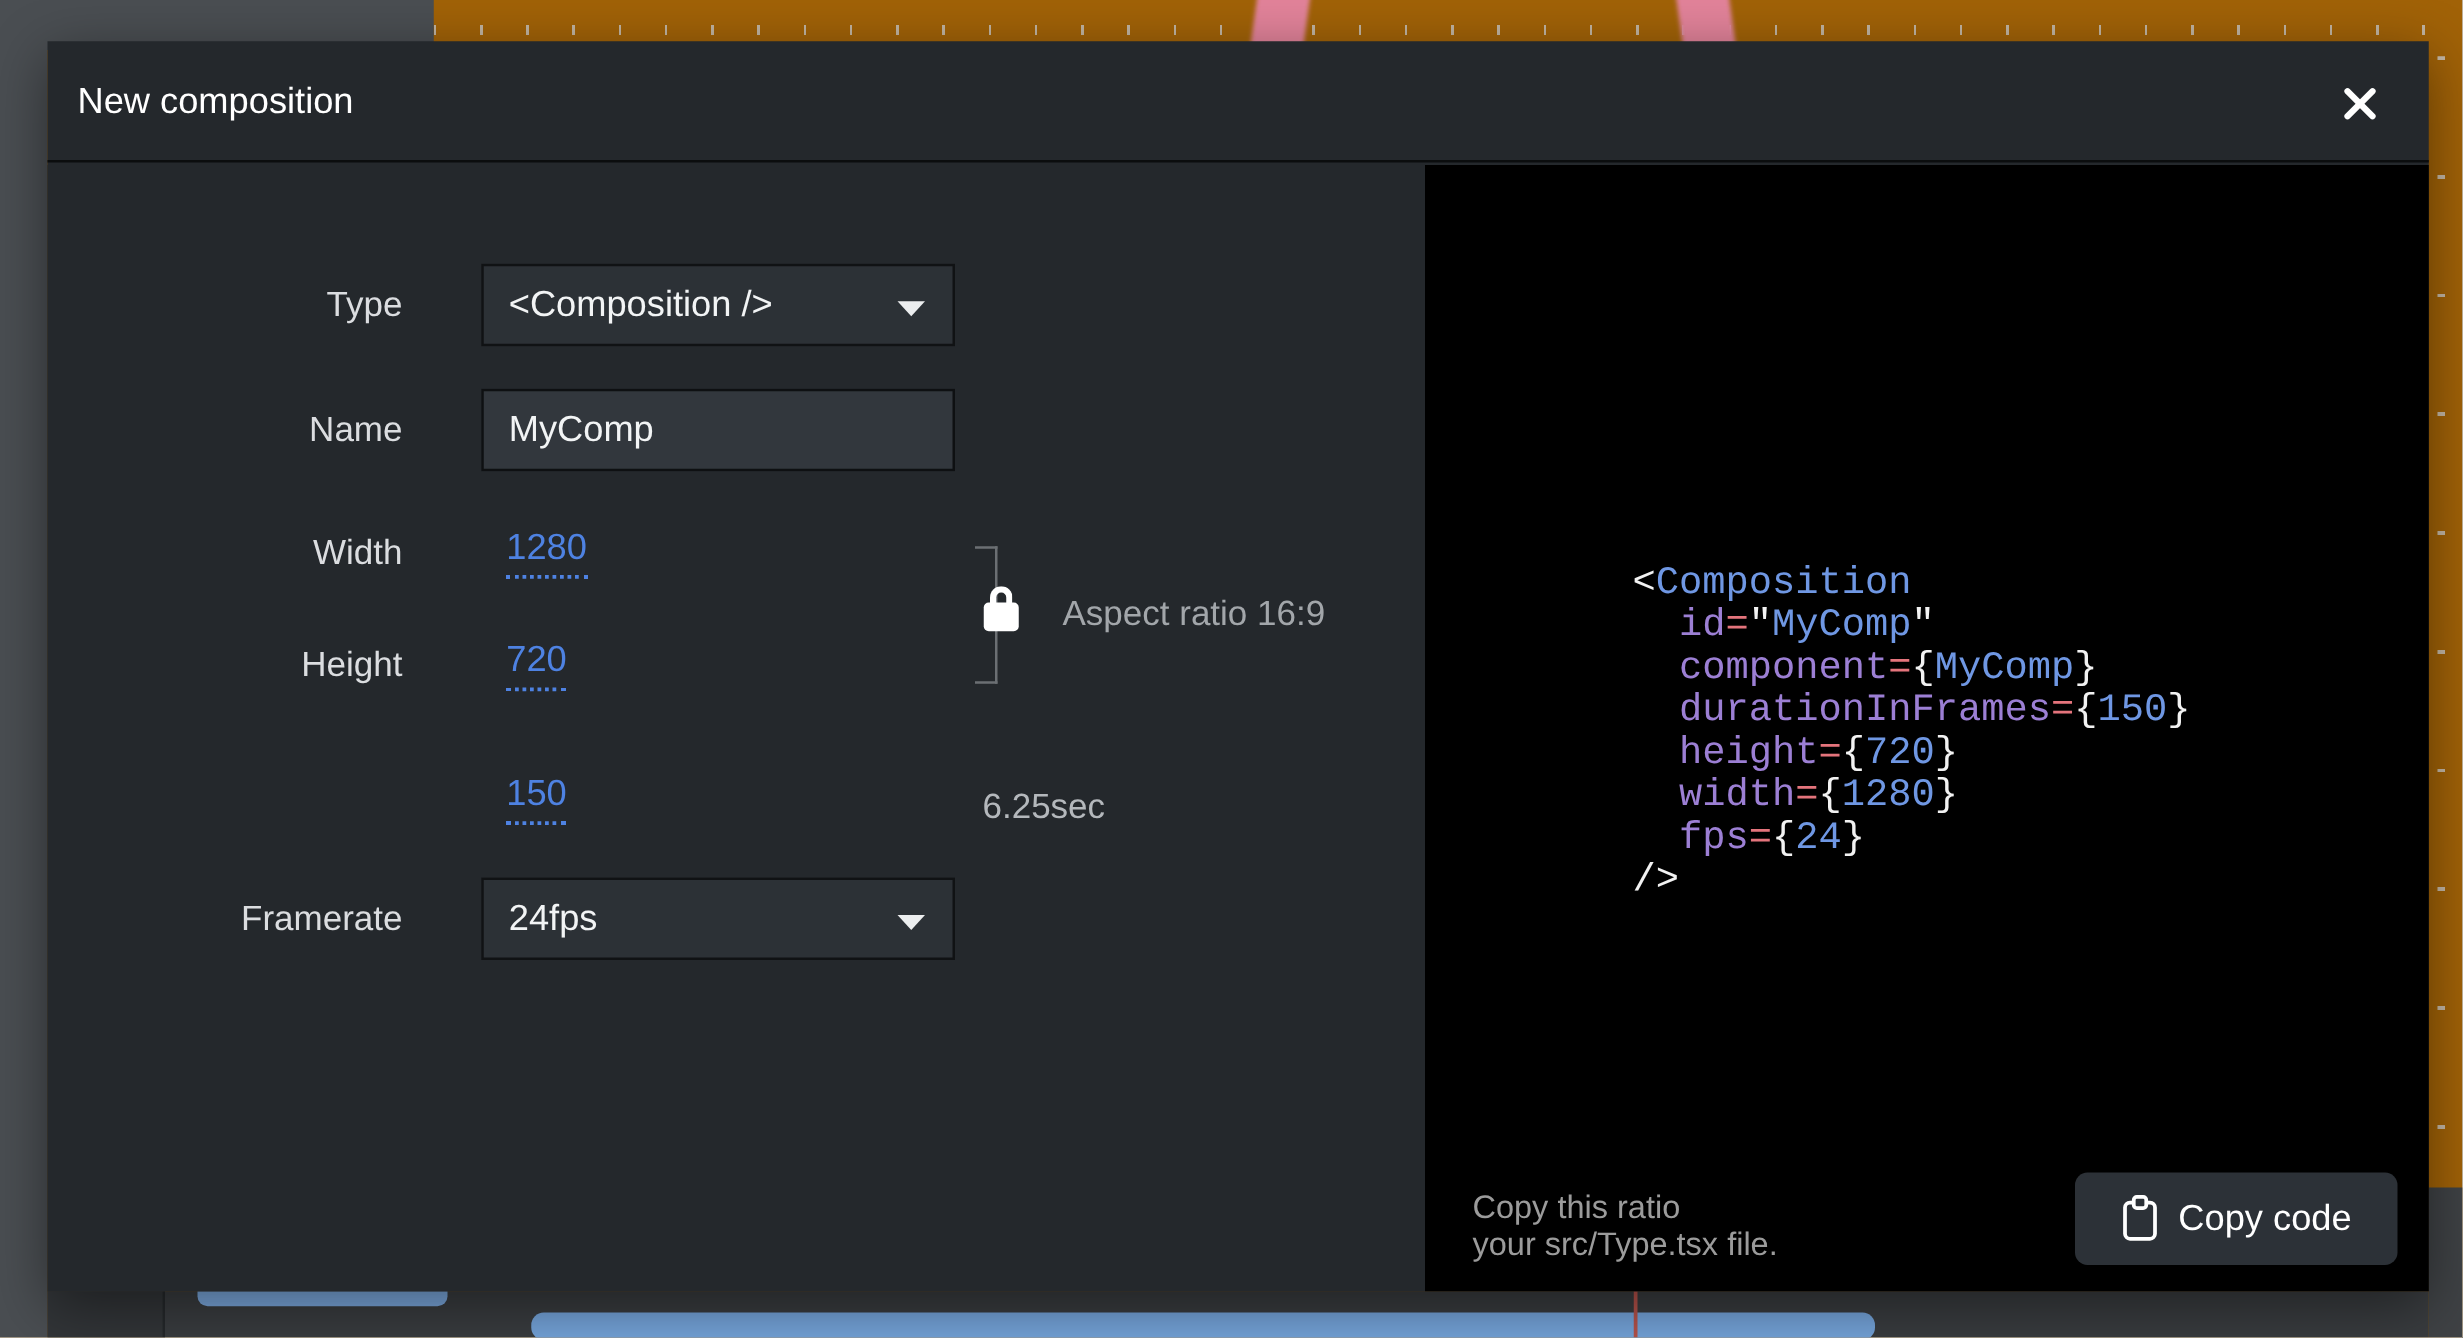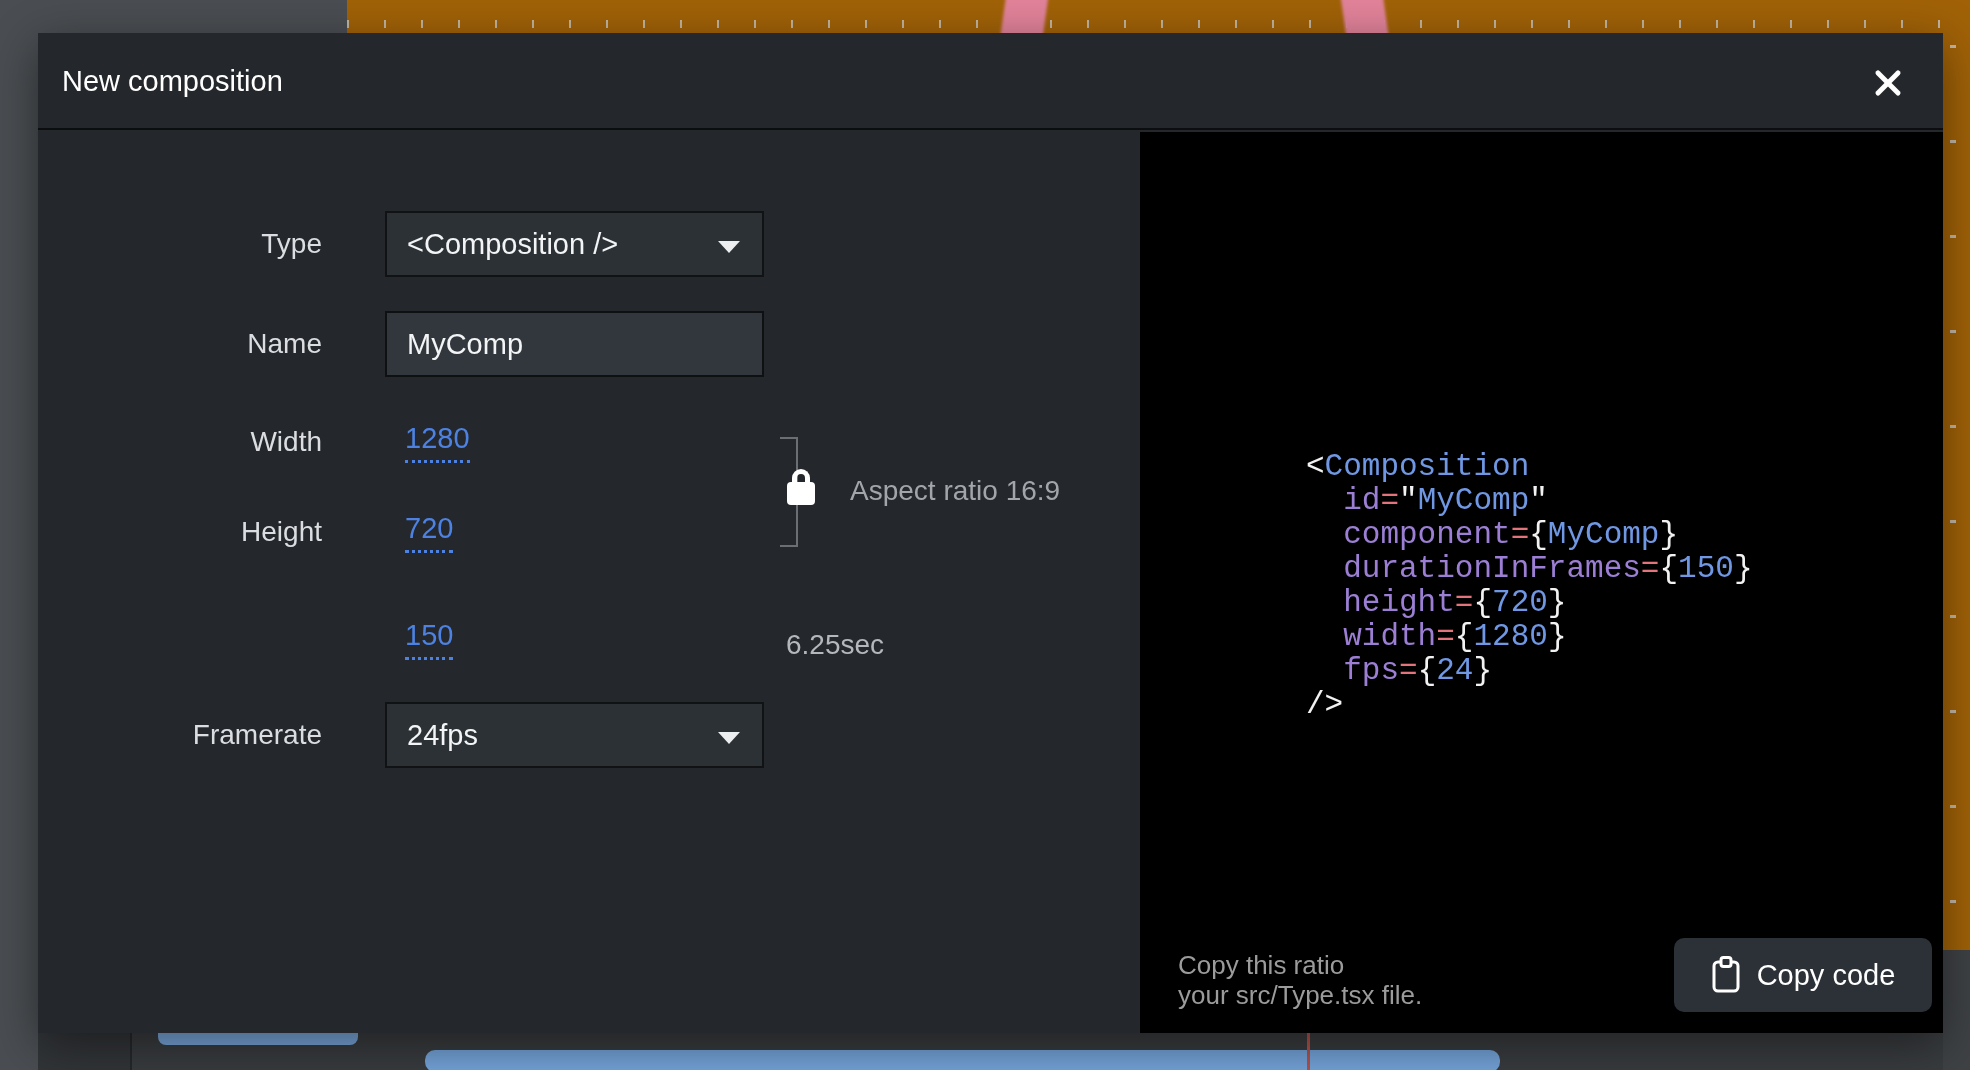--- a/index.html
+++ b/index.html
@@ -78,21 +78,21 @@
                font-size:31px; line-height:34px; white-space:pre; }
   .tok-plain { color:#f2f2f2; }
   .tok-tag   { color:#6f97e3; }
   .tok-attr  { color:#9c7fd4; }
   .tok-op    { color:#e4747c; }
   .tok-val   { color:#6f97e3; }
 
   .copy-hint { position:absolute; left:38px; top:818px; font-size:26px; line-height:30px; color:#9b9b9b; }
   .copy-btn { position:absolute; left:520px; top:806px; width:258px; height:74px;
               background:#2c3137; border-radius:10px; display:flex; align-items:center;
-              justify-content:center; gap:16px; cursor:pointer;margin-left:14px; }
+              justify-content:center; gap:16px; cursor:pointer; }
   .copy-btn-label { color:#ffffff; font-size:29px; }
 </style>
 </head>
 <body>
 
 <div class="screen">
 
   <div class="bg-left-col"></div>
   <div class="bg-top-block"></div>
   <div class="bg-ruler"></div>

